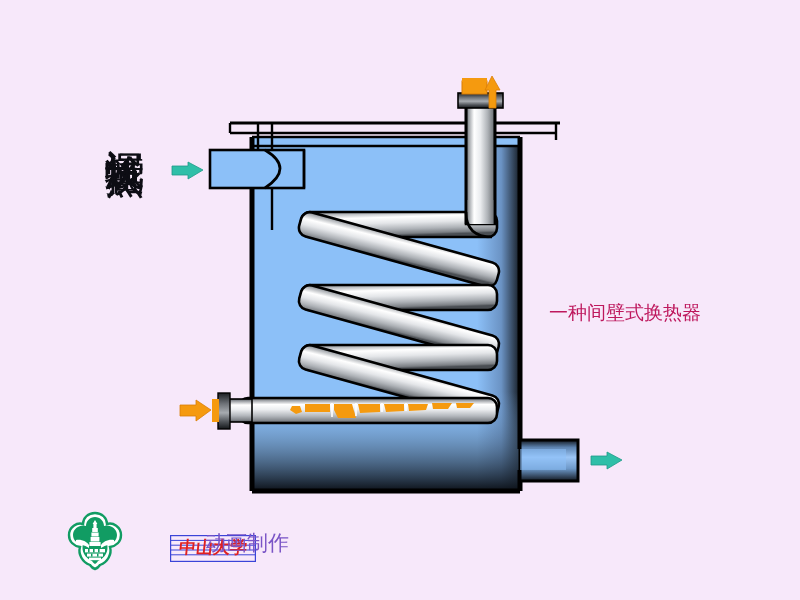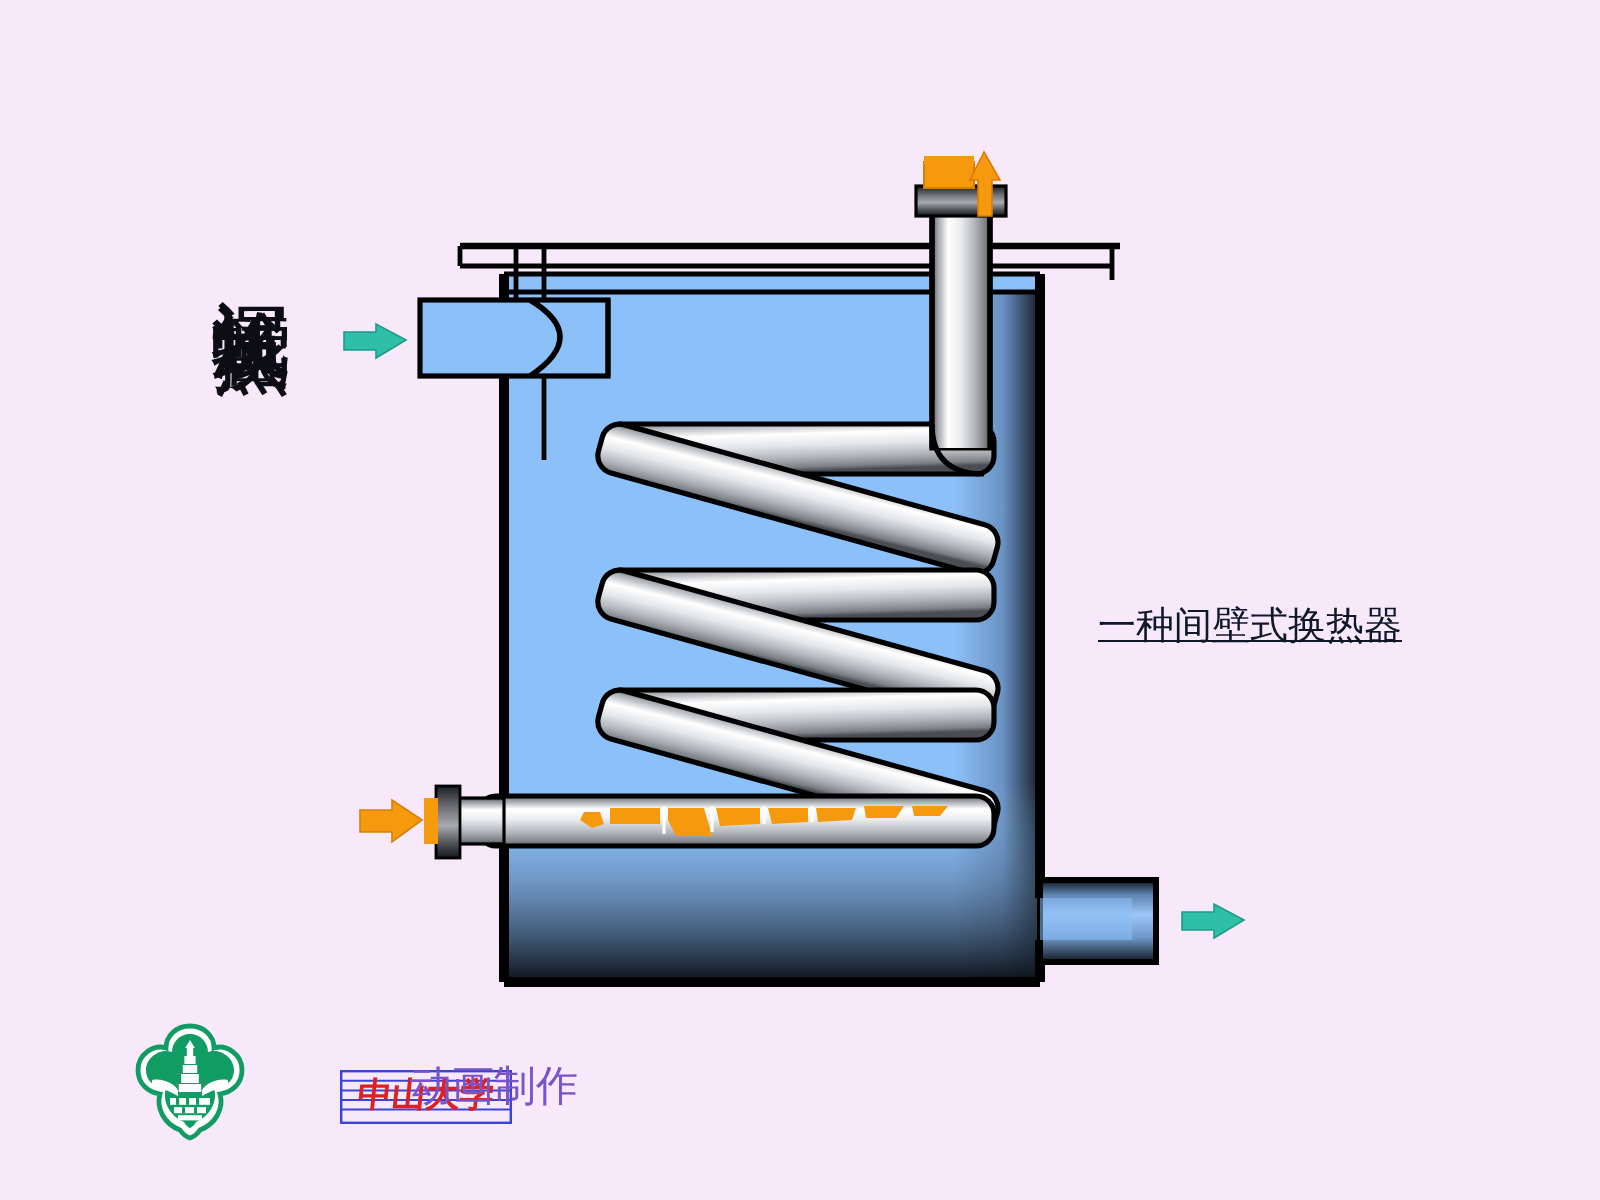--- a/index.html
+++ b/index.html
@@ -23,23 +23,22 @@
     color:#0d0d14;
     letter-spacing:2px;
     white-space:pre;
   }
 
   
   #caption-right{
     position:absolute;left:549px;top:300px;
     font-family:"DejaVu Serif","Liberation Serif",serif;
     font-size:19px;
-    color:#0f172a;
+    color:#be185d;
     white-space:nowrap;
-    text-decoration:underline;
   }
 
   
   #footer{position:absolute;left:62px;top:508px;width:330px;height:70px;}
   #footer-logo{position:absolute;left:2px;top:2px;width:62px;height:62px;}
   #footer-univ{
     position:absolute;left:108px;top:27px;
     width:86px;height:27px;
   }
   #footer-univ .uniboxlines{position:absolute;left:0;top:0;width:100%;height:100%;}

